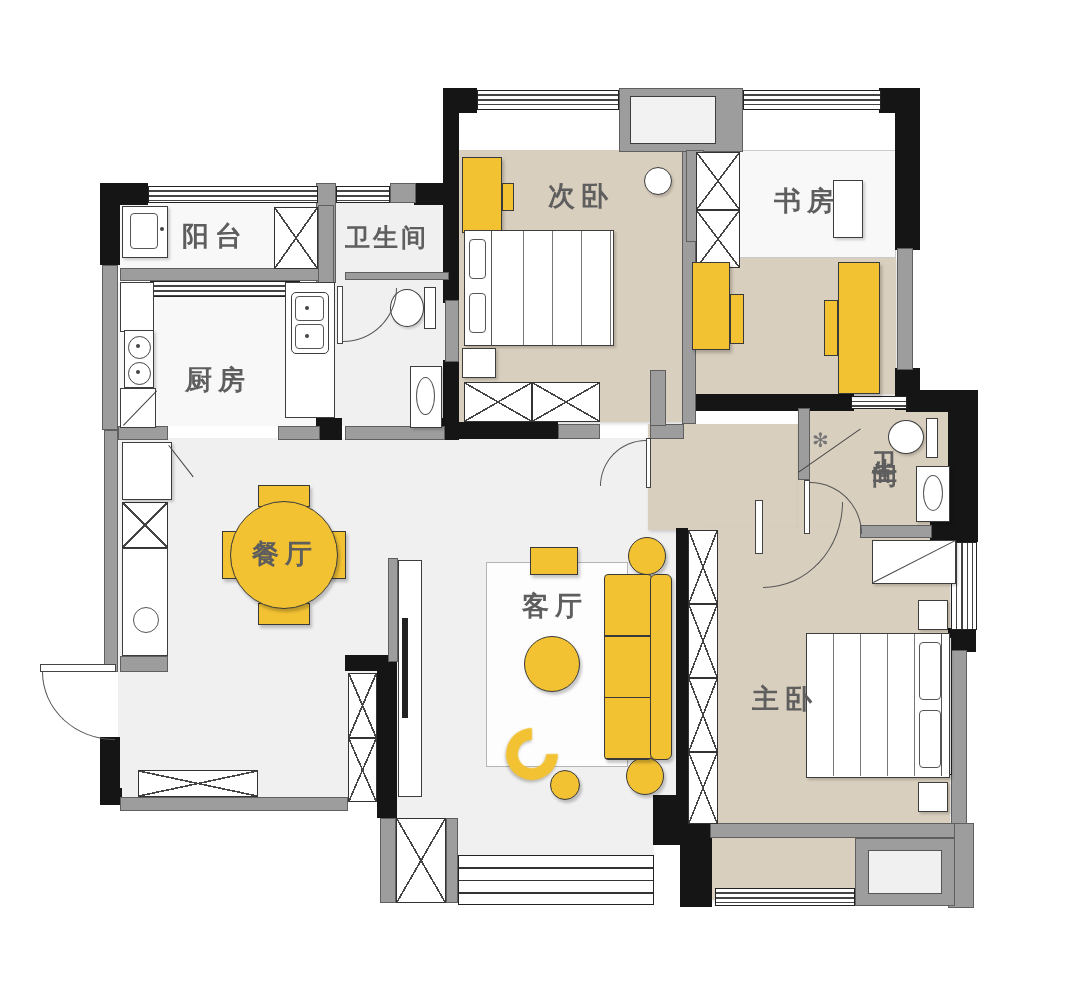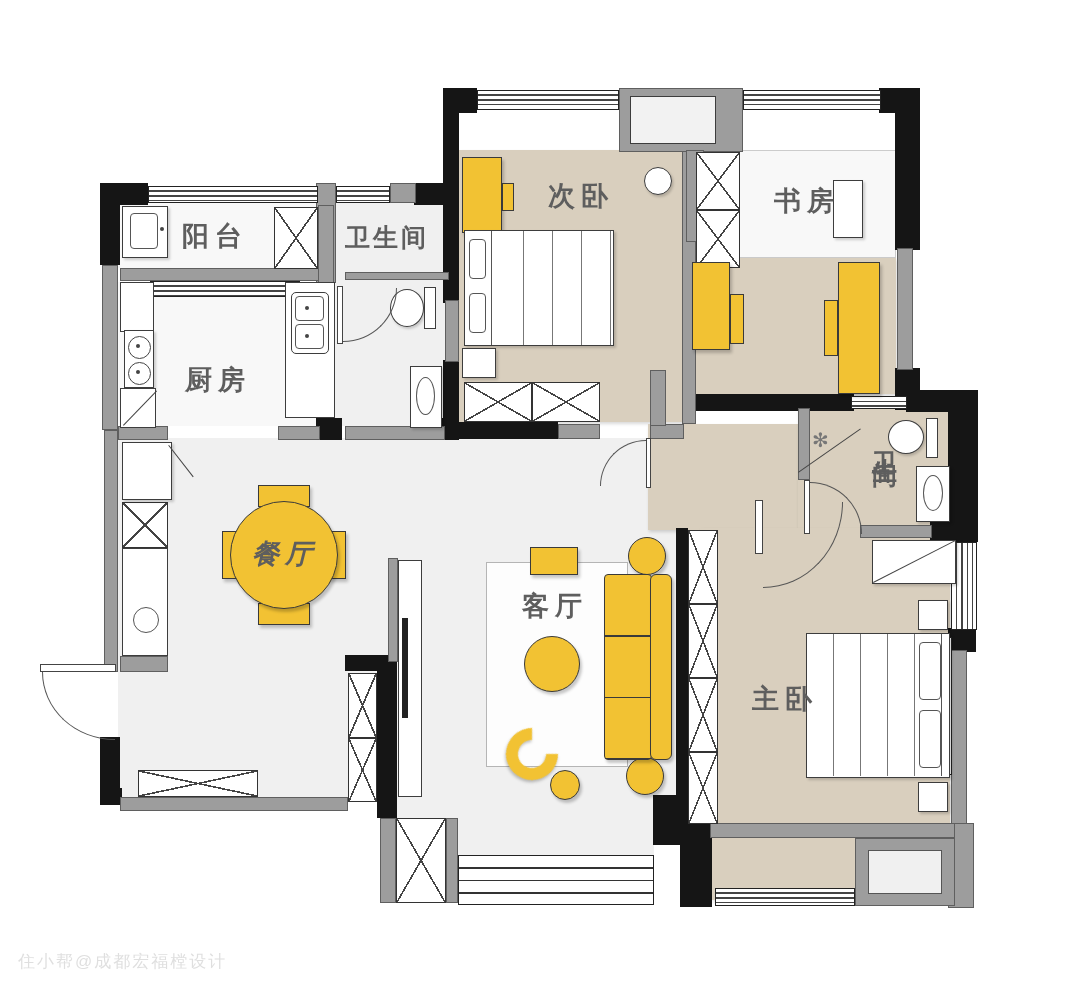--- a/index.html
+++ b/index.html
@@ -257,19 +257,18 @@
 
   <div class="leaf" style="left:646px;top:438px;width:5px;height:50px;"></div>
   <div class="arc" style="left:600px;top:440px;width:46px;height:46px;border-top-width:1.5px;border-left-width:1.5px;border-top-left-radius:100% 100%;"></div>
 
   <div class="label" style="left:182px;top:223px;">阳台</div>
   <div class="label small" style="left:345px;top:225px;">卫生间</div>
   <div class="label" style="left:185px;top:367px;">厨房</div>
   <div class="label" style="left:548px;top:183px;">次卧</div>
   <div class="label" style="left:774px;top:188px;">书房</div>
   <div class="label vert" style="left:872px;top:432px;">卫生间</div>
-  <div class="label" style="left:252px;top:541px;font-style:italic;">餐厅</div>
+  <div class="label" style="left:252px;top:541px;">餐厅</div>
   <div class="label" style="left:522px;top:593px;">客厅</div>
   <div class="label" style="left:752px;top:686px;">主卧</div>
 
-  <div class="watermark" style="left:18px;top:950px;">住小帮@成都宏福樘设计</div>
 
 </div>
 
 </body></html>

